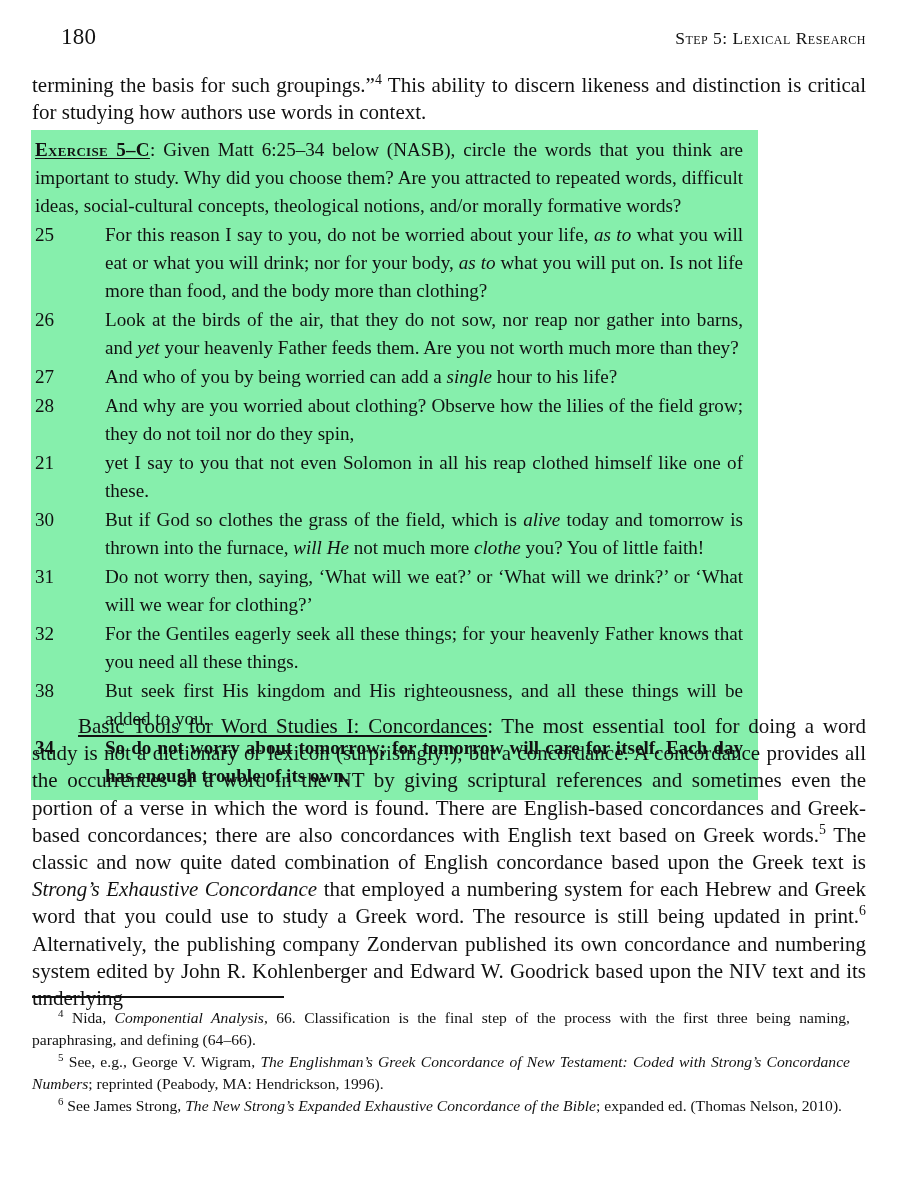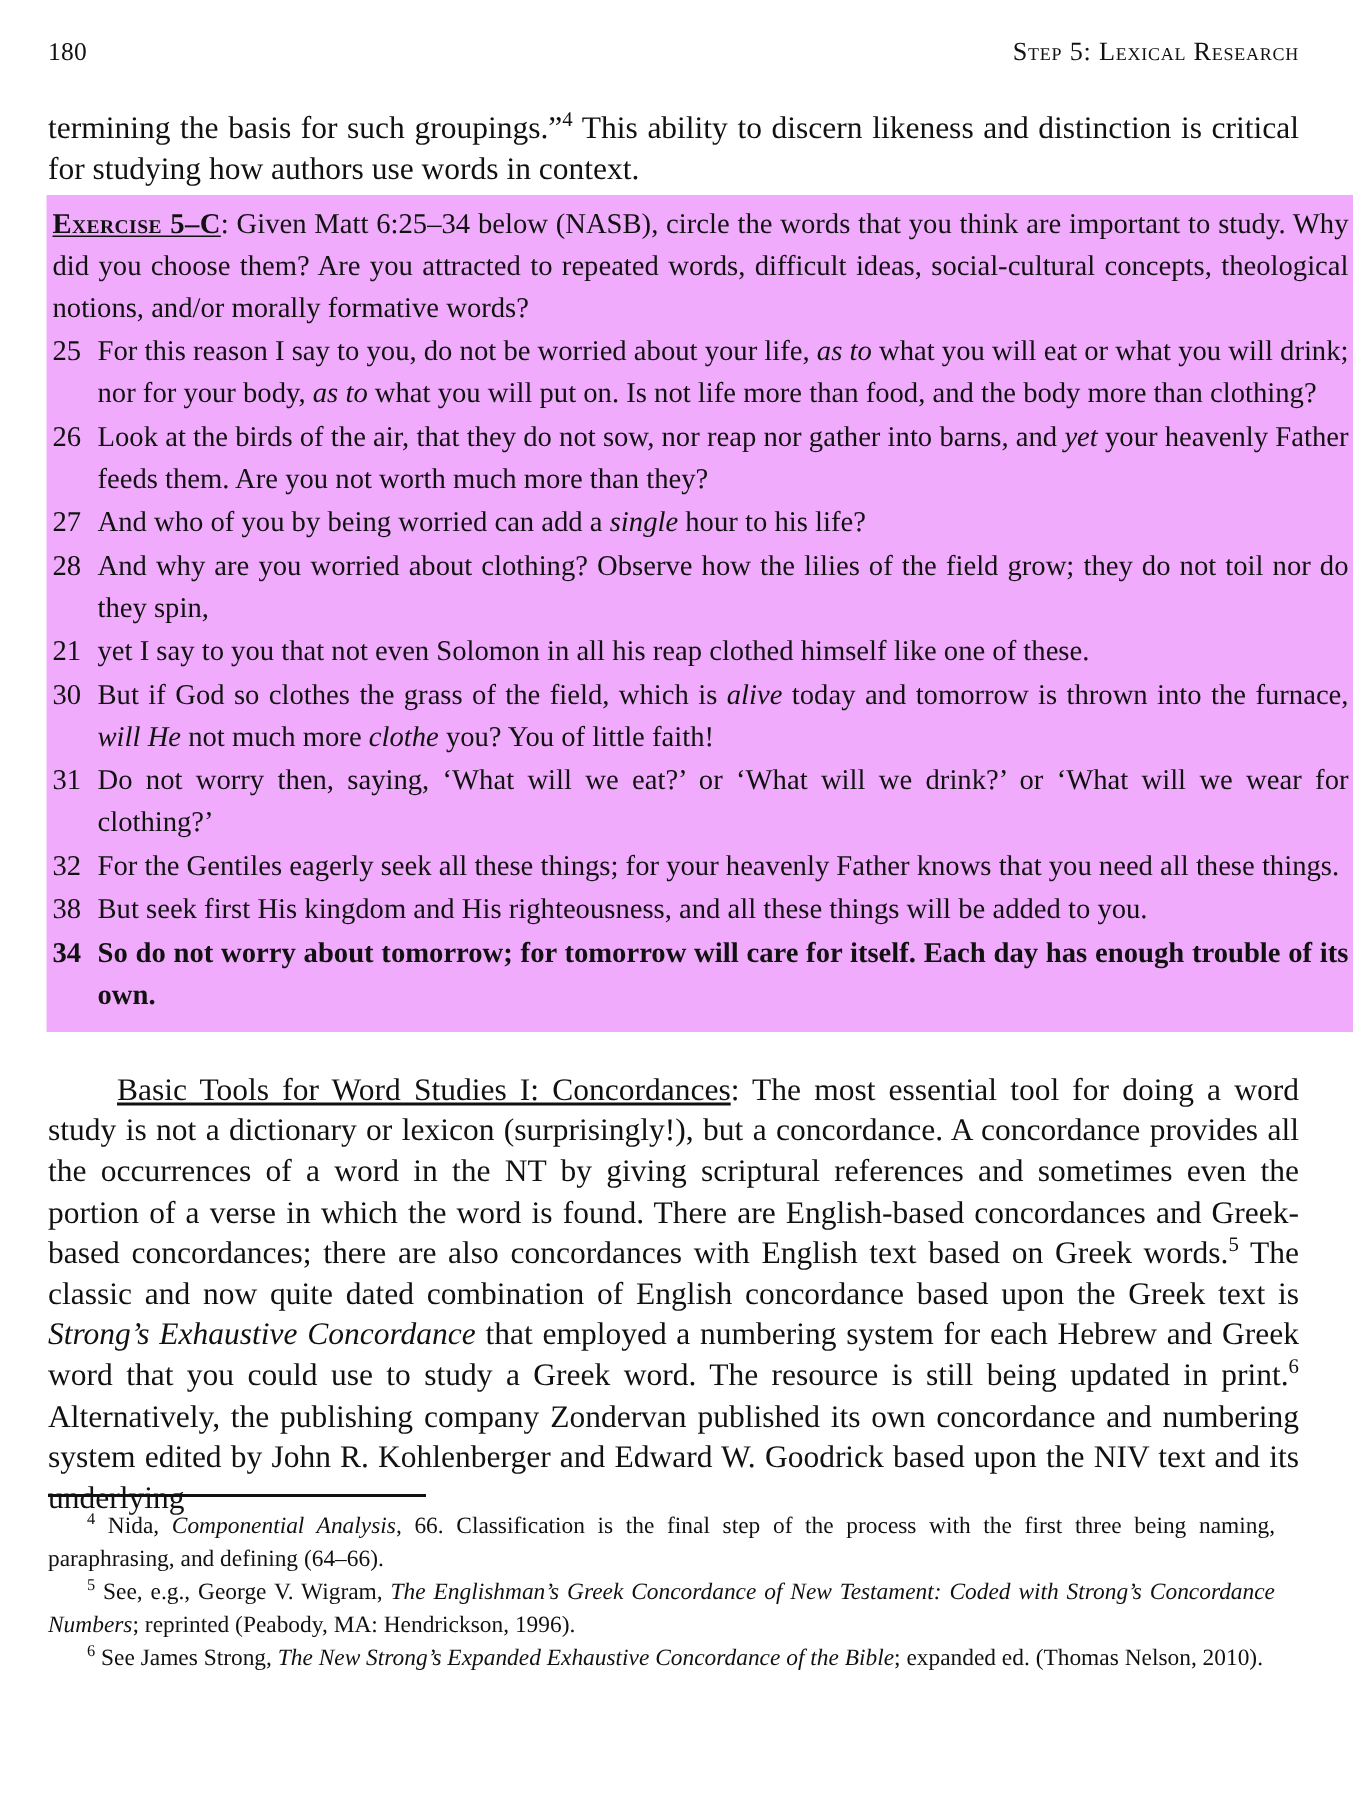--- a/index.html
+++ b/index.html
@@ -30,22 +30,23 @@
     left: 32px;
     right: 38px;
     top: 24px;
     height: 24px;
     display: flex;
     align-items: baseline;
     justify-content: space-between;
     font-size: 17.5px;
   }
   .folio {
-    font-size: 17px;
+    font-size: 23px;
     letter-spacing: 0.2px;
+    margin-left: 29px;
   }
   .head-title {
     font-variant: small-caps;
     font-size: 17.5px;
     letter-spacing: 0.5px;
   }
 
   
   .column {
     position: absolute;
@@ -71,23 +72,23 @@
     line-height: 0;
   }
 
   i, em { font-style: italic; }
 
   
   .exercise-box {
     position: absolute;
     left: 31px;
     top: 130px;
-    width: 871px;
-    background: #f0abfc;
-    padding: 6px 0 10px 0;
+    width: 727px;
+    background: #86efac;
+    padding: 6px 12px 10px 0;
     box-sizing: border-box;
   }
   .exercise-inner {
     padding: 0 3px 0 4px;
   }
   p.exercise-prompt {
     margin: 0;
     font-size: 19.1px;
     line-height: 28px;
     text-align: justify;
@@ -110,20 +111,21 @@
   .verse-num {
     flex: 0 0 30px;
     text-align: left;
     padding-left: 0px;
     font-weight: bold;
   }
   .verse-num.light { font-weight: normal; }
   .verse-text {
     flex: 1 1 auto;
     text-align: justify;
+    margin-left: 40px;
   }
   .verse.bold .verse-text { font-weight: bold; }
   .verse.bold .verse-num { font-weight: bold; }
 
   
   .lower-body {
     position: absolute;
     left: 32px;
     top: 713px;
     width: 834px;

